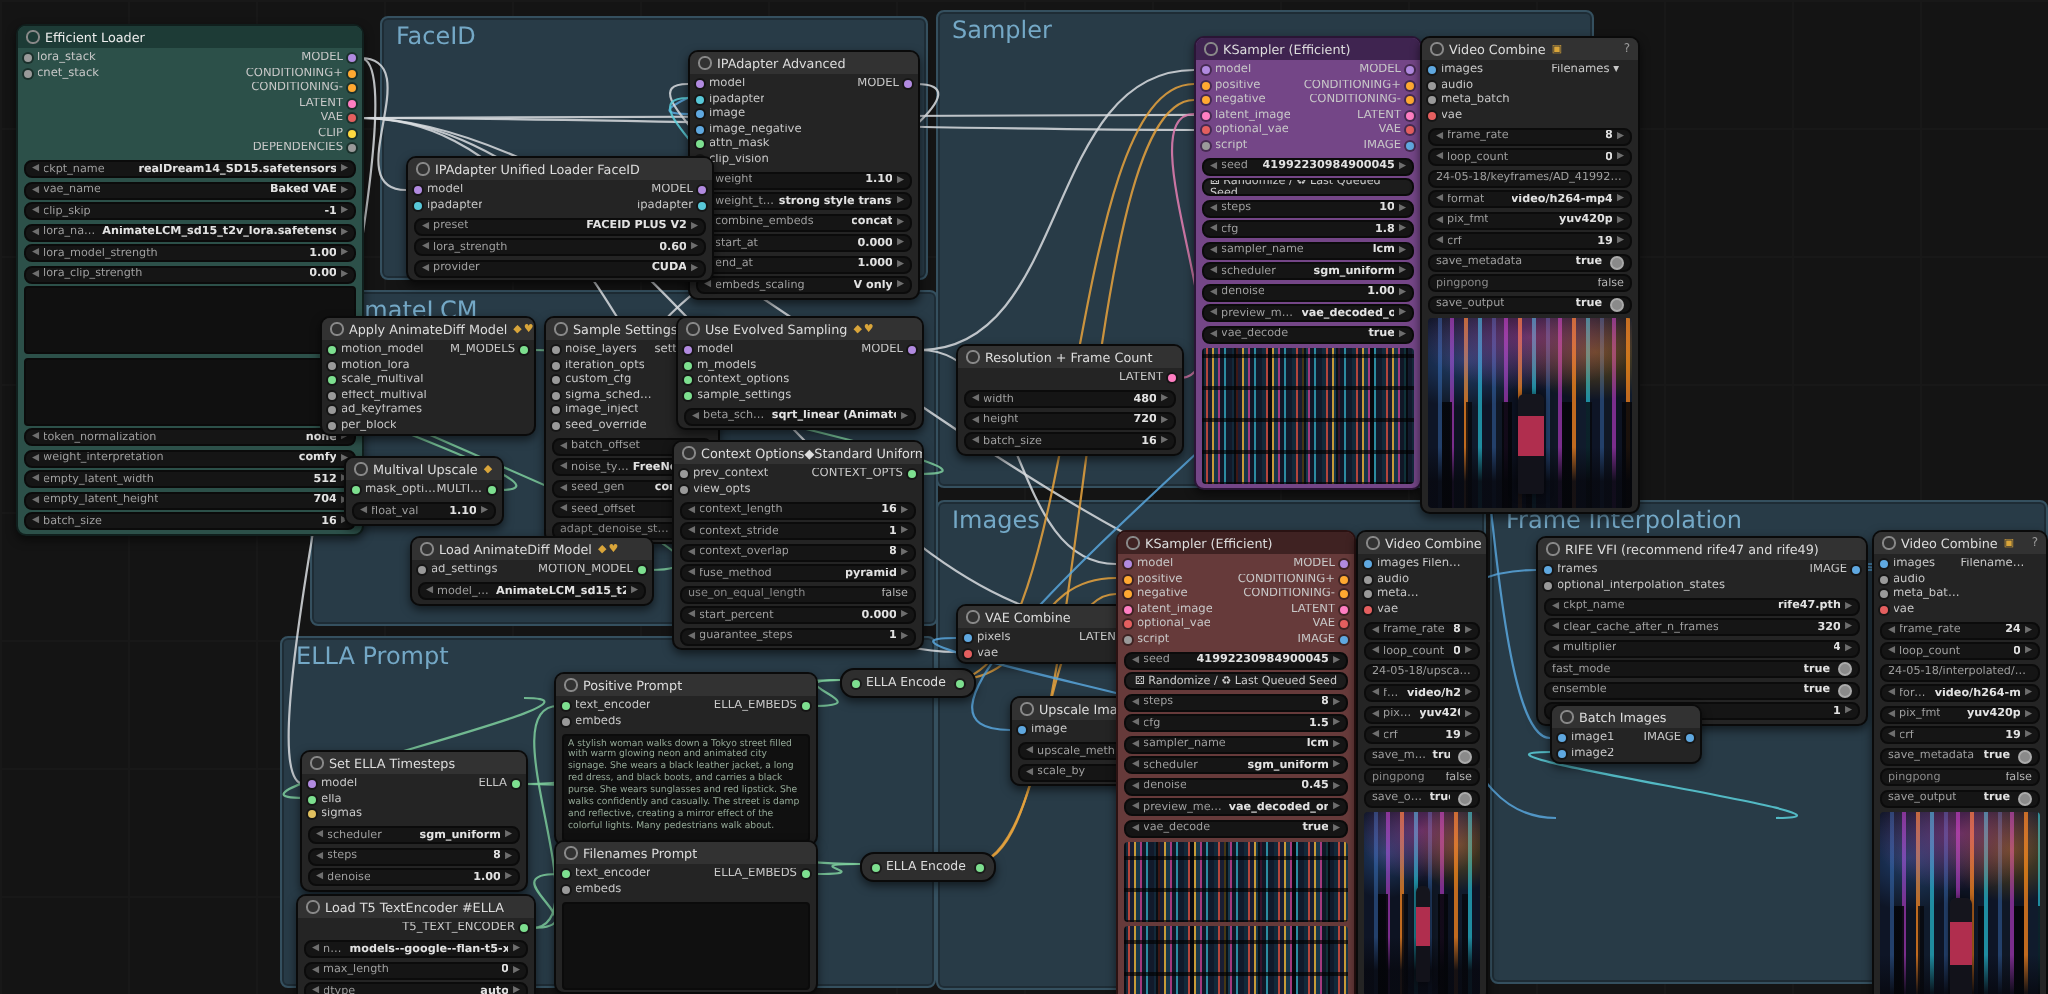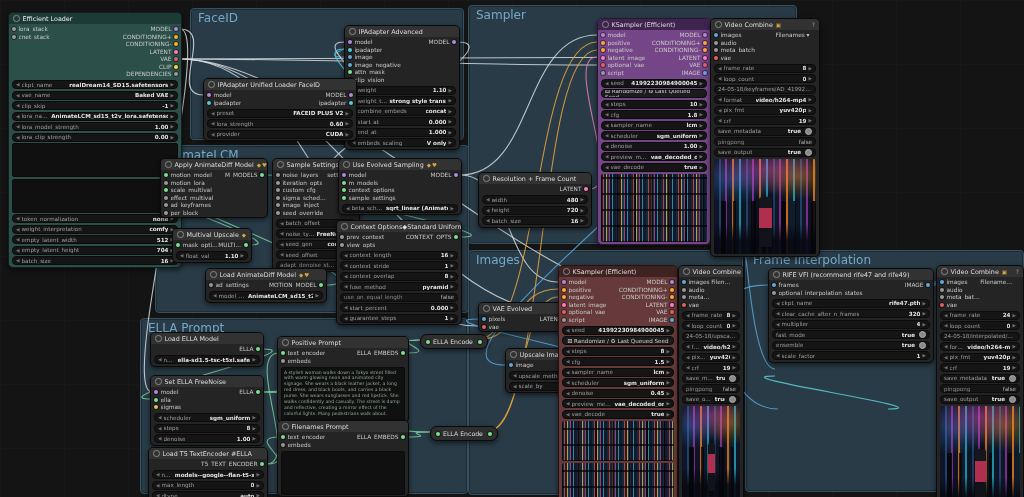--- a/index.html
+++ b/index.html
@@ -623,45 +623,24 @@
         <span class="wval">0.000</span>
         <span class="arrow">▶</span>
       </div>
       <div class="widget">
         <span class="arrow">◀</span>
         <span class="wname">guarantee_steps</span>
         <span class="wval">1</span>
         <span class="arrow">▶</span>
       </div>
     </div>
-    <div class="node" style="left: 150px; top: 332px; width: 112px;">
-      <div class="node-header">
-        <span class="cdot"></span>
-        <span>Load ELLA Model</span>
-      </div>
-      <div class="slots">
-        <div class="scol"></div>
-        <div class="scol">
-          <div class="slot out">
-            <span class="lbl">ELLA</span>
-            <span class="dot" style="background: rgb(125, 223, 143);"></span>
-          </div>
-        </div>
-      </div>
-      <div class="widget">
-        <span class="arrow">◀</span>
-        <span class="wname">name</span>
-        <span class="wval">ella-sd1.5-tsc-t5xl.safetensors</span>
-        <span class="arrow">▶</span>
-      </div>
-    </div>
     <div class="node" style="left: 150px; top: 375px; width: 112px;">
       <div class="node-header">
         <span class="cdot"></span>
-        <span>Set ELLA FreeNoise</span>
+        <span>Set ELLA Timesteps</span>
       </div>
       <div class="slots">
         <div class="scol">
           <div class="slot">
             <span class="dot" style="background: rgb(177, 138, 224);"></span>
             <span class="lbl">model</span>
           </div>
           <div class="slot">
             <span class="dot" style="background: rgb(125, 223, 143);"></span>
             <span class="lbl">ella</span>
@@ -1013,21 +992,21 @@
       <div class="widget">
         <span class="wname">save_output</span>
         <span class="wval">true</span>
         <span class="tg"></span>
       </div>
       <div class="prev photo" style="height: 95px;"></div>
     </div>
     <div class="node" style="left: 478px; top: 302px; width: 92px;">
       <div class="node-header">
         <span class="cdot"></span>
-        <span>VAE Evolved</span>
+        <span>VAE Combine</span>
       </div>
       <div class="slots">
         <div class="scol">
           <div class="slot">
             <span class="dot" style="background: rgb(95, 168, 224);"></span>
             <span class="lbl">pixels</span>
           </div>
           <div class="slot">
             <span class="dot" style="background: rgb(228, 95, 95);"></span>
             <span class="lbl">vae</span>
@@ -1317,20 +1296,44 @@
         <span class="wval">true</span>
         <span class="tg"></span>
       </div>
       <div class="widget">
         <span class="arrow">◀</span>
         <span class="wname">scale_factor</span>
         <span class="wval">1</span>
         <span class="arrow">▶</span>
       </div>
     </div>
+    <div class="node" style="left: 775px; top: 352px; width: 74px;">
+      <div class="node-header">
+        <span class="cdot"></span>
+        <span>Batch Images</span>
+      </div>
+      <div class="slots">
+        <div class="scol">
+          <div class="slot">
+            <span class="dot" style="background: rgb(95, 168, 224);"></span>
+            <span class="lbl">image1</span>
+          </div>
+          <div class="slot">
+            <span class="dot" style="background: rgb(95, 168, 224);"></span>
+            <span class="lbl">image2</span>
+          </div>
+        </div>
+        <div class="scol">
+          <div class="slot out">
+            <span class="lbl">IMAGE</span>
+            <span class="dot" style="background: rgb(95, 168, 224);"></span>
+          </div>
+        </div>
+      </div>
+    </div>
     <div class="node" style="left: 936px; top: 265px; width: 86px;">
       <div class="node-header">
         <span class="cdot"></span>
         <span>Video Combine</span>
         <span class="badges">▣</span>
         <span class="hhelp">?</span>
       </div>
       <div class="slots">
         <div class="scol">
           <div class="slot">

